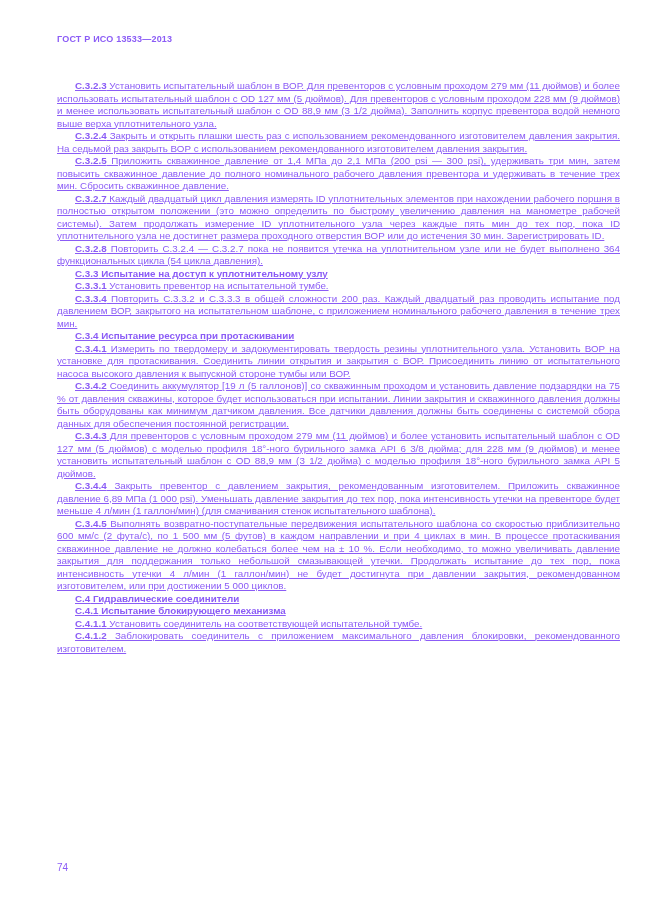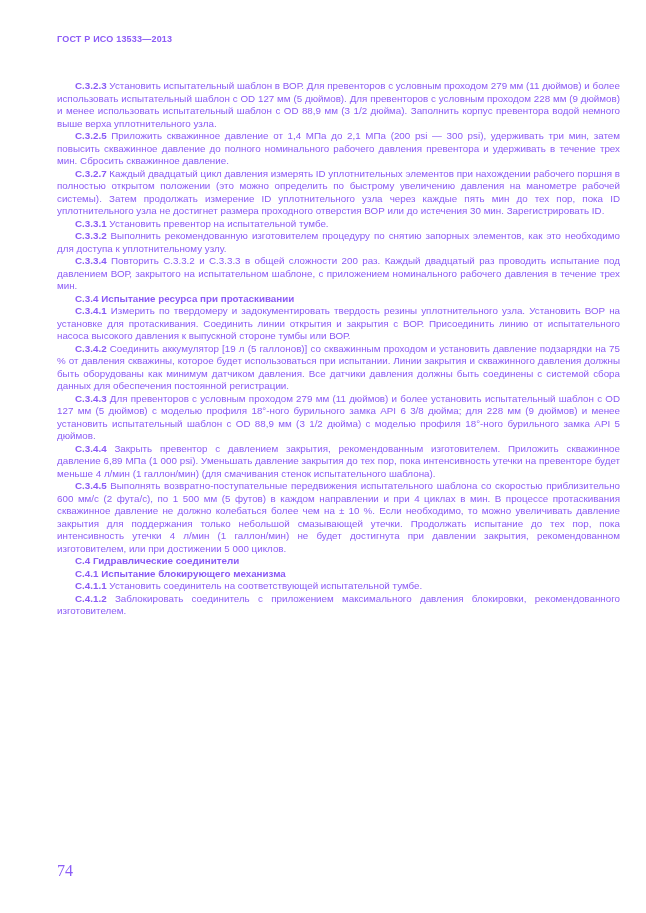--- a/index.html
+++ b/index.html
@@ -25,42 +25,44 @@
     top: 80px;
     left: 57px;
     width: 563px;
     font-size: 9.8px;
     line-height: 12.5px;
     text-align: justify;
   }
   .para {
     margin: 0;
     text-indent: 18px;
+    text-decoration: underline;
   }
   .para b { font-weight: bold; }
   .para.heading { font-weight: bold; }
   .page-number {
     position: absolute;
     left: 57px;
     top: 862px;
-    font-size: 16px;
-    font-family: Liberation Serif, serif;
+    font-size: 10px;
   }
 </style>
 </head>
 <body>
 
 <div class="page">
   <div class="doc-header">ГОСТ Р ИСО 13533—2013</div>
   <div class="doc-body">
       <p class="para"><b>С.3.2.3</b> Установить испытательный шаблон в ВОР. Для превенторов с условным проходом 279 мм (11 дюймов) и более использовать испытательный шаблон с OD 127 мм (5 дюймов). Для превенторов с условным проходом 228 мм (9 дюймов) и менее использовать испытательный шаблон с OD 88,9 мм (3 1/2 дюйма). Заполнить корпус превентора водой немного выше верха уплотнительного узла.</p>
+      <p class="para"><b>С.3.2.4</b> Закрыть и открыть плашки шесть раз с использованием рекомендованного изготовителем давления закрытия. На седьмой раз закрыть ВОР с использованием рекомендованного изготовителем давления закрытия.</p>
       <p class="para"><b>С.3.2.5</b> Приложить скважинное давление от 1,4 МПа до 2,1 МПа (200 psi — 300 psi), удерживать три мин, затем повысить скважинное давление до полного номинального рабочего давления превентора и удерживать в течение трех мин. Сбросить скважинное давление.</p>
       <p class="para"><b>С.3.2.7</b> Каждый двадцатый цикл давления измерять ID уплотнительных элементов при нахождении рабочего поршня в полностью открытом положении (это можно определить по быстрому увеличению давления на манометре рабочей системы). Затем продолжать измерение ID уплотнительного узла через каждые пять мин до тех пор, пока ID уплотнительного узла не достигнет размера проходного отверстия ВОР или до истечения 30 мин. Зарегистрировать ID.</p>
+      <p class="para"><b>С.3.2.8</b> Повторить С.3.2.4 — С.3.2.7 пока не появится утечка на уплотнительном узле или не будет выполнено 364 функциональных цикла (54 цикла давления).</p>
+      <p class="para heading"><b>С.3.3</b> Испытание на доступ к уплотнительному узлу</p>
       <p class="para"><b>С.3.3.1</b> Установить превентор на испытательной тумбе.</p>
-      <p class="para"><b>С.3.3.2</b> Выполнить рекомендованную изготовителем процедуру по снятию запорных элементов, как это необходимо для доступа к уплотнительному узлу.</p>
       <p class="para"><b>С.3.3.4</b> Повторить С.3.3.2 и С.3.3.3 в общей сложности 200 раз. Каждый двадцатый раз проводить испытание под давлением ВОР, закрытого на испытательном шаблоне, с приложением номинального рабочего давления в течение трех мин.</p>
       <p class="para heading"><b>С.3.4</b> Испытание ресурса при протаскивании</p>
       <p class="para"><b>С.3.4.1</b> Измерить по твердомеру и задокументировать твердость резины уплотнительного узла. Установить ВОР на установке для протаскивания. Соединить линии открытия и закрытия с ВОР. Присоединить линию от испытательного насоса высокого давления к выпускной стороне тумбы или ВОР.</p>
       <p class="para"><b>С.3.4.2</b> Соединить аккумулятор [19 л (5 галлонов)] со скважинным проходом и установить давление подзарядки на 75 % от давления скважины, которое будет использоваться при испытании. Линии закрытия и скважинного давления должны быть оборудованы как минимум датчиком давления. Все датчики давления должны быть соединены с системой сбора данных для обеспечения постоянной регистрации.</p>
       <p class="para"><b>С.3.4.3</b> Для превенторов с условным проходом 279 мм (11 дюймов) и более установить испытательный шаблон с OD 127 мм (5 дюймов) с моделью профиля 18°-ного бурильного замка API 6 3/8 дюйма; для 228 мм (9 дюймов) и менее установить испытательный шаблон с OD 88,9 мм (3 1/2 дюйма) с моделью профиля 18°-ного бурильного замка API 5 дюймов.</p>
       <p class="para"><b>С.3.4.4</b> Закрыть превентор с давлением закрытия, рекомендованным изготовителем. Приложить скважинное давление 6,89 МПа (1 000 psi). Уменьшать давление закрытия до тех пор, пока интенсивность утечки на превенторе будет меньше 4 л/мин (1 галлон/мин) (для смачивания стенок испытательного шаблона).</p>
       <p class="para"><b>С.3.4.5</b> Выполнять возвратно-поступательные передвижения испытательного шаблона со скоростью приблизительно 600 мм/с (2 фута/с), по 1 500 мм (5 футов) в каждом направлении и при 4 циклах в мин. В процессе протаскивания скважинное давление не должно колебаться более чем на ± 10 %. Если необходимо, то можно увеличивать давление закрытия для поддержания только небольшой смазывающей утечки. Продолжать испытание до тех пор, пока интенсивность утечки 4 л/мин (1 галлон/мин) не будет достигнута при давлении закрытия, рекомендованном изготовителем, или при достижении 5 000 циклов.</p>
       <p class="para heading"><b>С.4</b> Гидравлические соединители</p>
       <p class="para heading"><b>С.4.1</b> Испытание блокирующего механизма</p>
       <p class="para"><b>С.4.1.1</b> Установить соединитель на соответствующей испытательной тумбе.</p>

